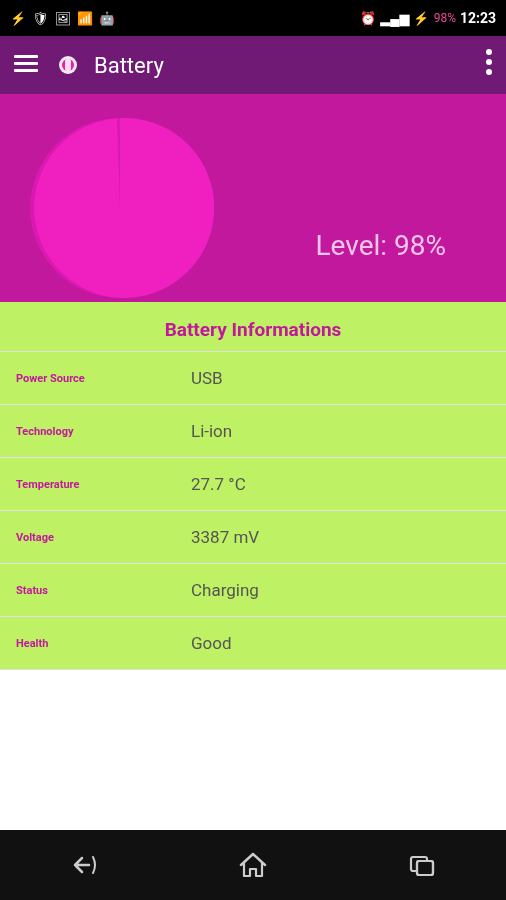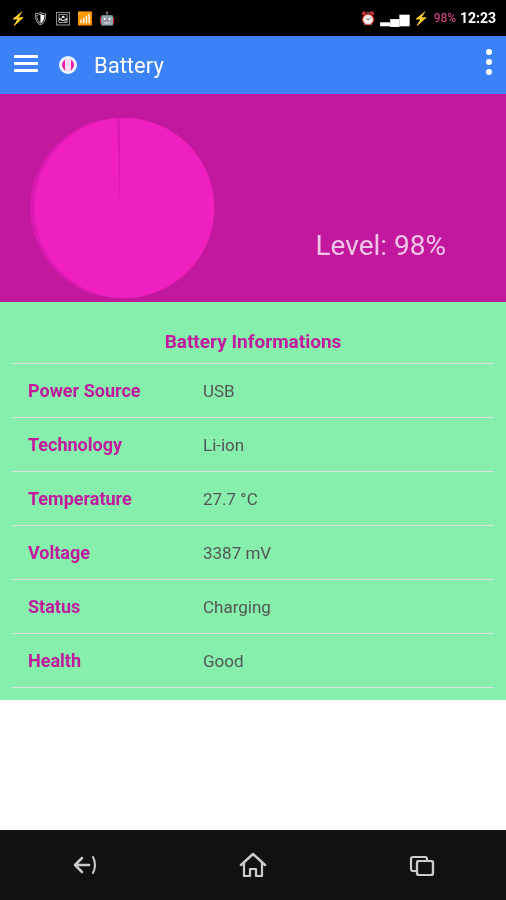--- a/index.html
+++ b/index.html
@@ -43,21 +43,21 @@
     }
     .battery-indicator {
       color: #ec4899;
       font-size: 12px;
     }
 
     
     .app-bar {
       width: 100%;
       height: 58px;
-      background: #3b82f6;
+      background: #701a75;
       display: flex;
       align-items: center;
       padding: 0 14px;
     }
     .app-bar-menu {
       color: #fff;
       font-size: 22px;
       margin-right: 14px;
       cursor: pointer;
     }
@@ -99,40 +99,40 @@
       right: 60px;
       bottom: 40px;
       color: rgba(255,255,255,0.75);
       font-size: 28px;
       font-weight: 400;
     }
 
     
     .info-section {
       width: 100%;
-      background: #86efac;
-      padding: 12px;
+      background: #bef264;
+      padding: 0;
     }
     .info-title {
       text-align: center;
       color: #c2189e;
       font-size: 19px;
       font-weight: bold;
       padding: 16px 0 10px 0;
       border-bottom: 1.5px solid #e0e0e0;
     }
     .info-row {
       display: flex;
       align-items: center;
       border-bottom: 1px solid #e0e0e0;
       padding: 16px 16px;
     }
     .info-label {
       color: #c2189e;
-      font-size: 18px;
+      font-size: 11px;
       font-weight: bold;
       width: 175px;
       flex-shrink: 0;
     }
     .info-value {
       color: #555;
       font-size: 17px;
     }
 
     

